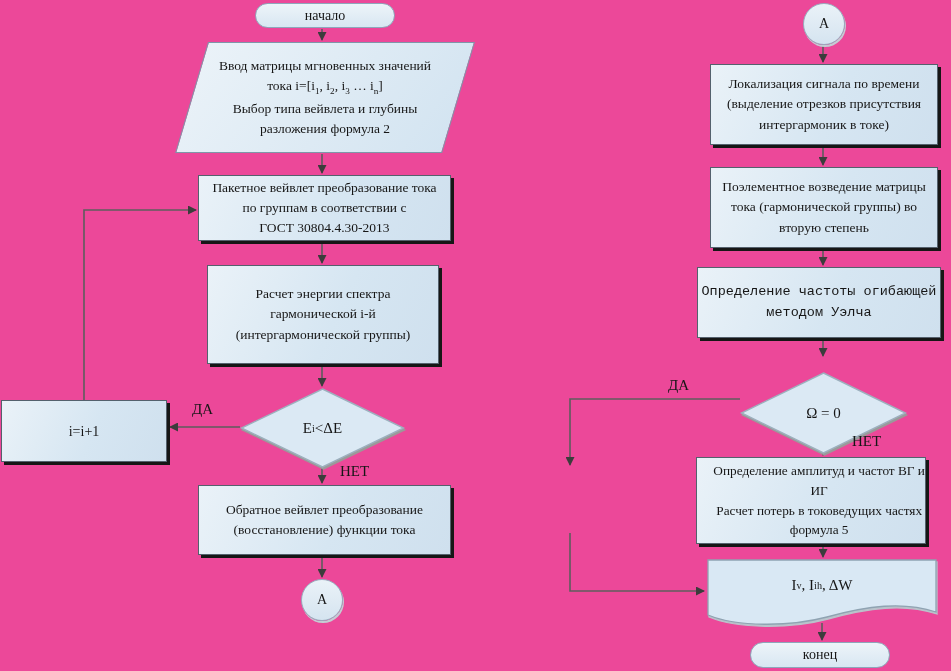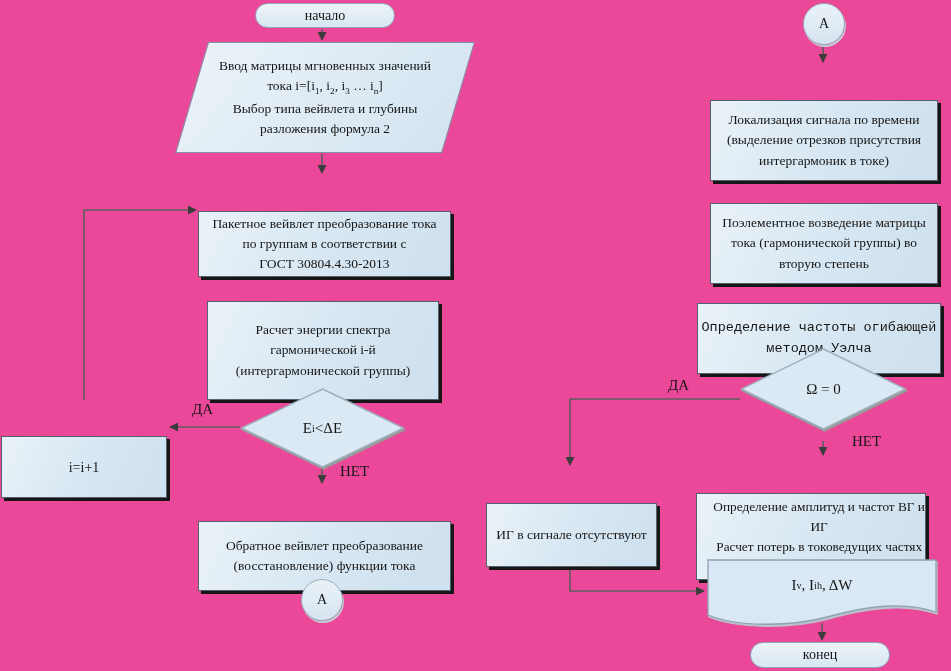--- a/index.html
+++ b/index.html
@@ -2,21 +2,21 @@
 <html><head>
 <meta charset="utf-8">
 <style>
   html,body{margin:0;padding:0;background:#ffffff;}
   .canvas{position:relative;width:951px;height:671px;background:#ec4899;overflow:hidden;
           font-family:"Liberation Serif","DejaVu Serif",serif;color:#161616;}
   .connectors{position:absolute;left:0;top:0;z-index:1;}
   .shape{position:absolute;z-index:2;display:flex;align-items:center;justify-content:center;
          text-align:center;box-sizing:border-box;}
   .process{background:linear-gradient(115deg,#eaf2f8 0%,#d6e6f2 55%,#cfe0ee 100%);
-           border:1.5px solid #54616d;box-shadow:3px 3px 0 #161616;margin-top:36px;}
+           border:1.5px solid #54616d;box-shadow:3px 3px 0 #161616;}
   .terminator{background:linear-gradient(180deg,#edf4f9,#d8e7f2);
               border:1px solid #8ea6ba;border-radius:13px;}
   .circle{background:linear-gradient(180deg,#eaf2f8,#d5e4f0);
           border:1.2px solid #98aebf;border-radius:50%;box-shadow:1px 2px 0 #c4cdd4;}
   .para-bg{position:absolute;z-index:2;background:linear-gradient(115deg,#eaf2f8,#d3e4f1);
            border:1px solid #7f96a9;transform:skewX(-16.5deg);transform-origin:0 0;box-sizing:border-box;}
   .para-txt{position:absolute;z-index:3;text-align:center;}
   .txt{white-space:pre-line;line-height:1.5;font-size:13.5px;}
   .txt-lg{font-size:15px;white-space:pre-line;}
   .diamond-wrap,.doc-wrap{position:absolute;z-index:2;}
@@ -125,33 +125,30 @@
     <div class="txt">Поэлементное возведение матрицы
 тока (гармонической группы) во
 вторую степень</div>
   </div>
 
   <div class="shape process" style="left:697px;top:267px;width:244px;height:71px;font-family:Liberation Mono, monospace;">
     <div class="txt">Определение частоты огибающей
 методом Уэлча</div>
   </div>
 
-  <div class="diamond-wrap" style="left:740px;top:348px;width:167px;height:82px;">
+  <div class="diamond-wrap" style="left:740px;top:372px;width:167px;height:82px;">
     <svg width="167" height="82" viewBox="0 0 167 82">
       <polygon points="83.5,1 165.5,41 83.5,81 1.5,41" fill="#dbe9f4" stroke="#9db0be" stroke-width="1.4"></polygon>
     </svg>
     <div class="overlay-label">Ω = 0</div>
   </div>
 
   <div class="lbl" style="left:668px;top:377px;">ДА</div>
   <div class="lbl" style="left:852px;top:433px;">НЕТ</div>
 
-  <div class="shape process" style="left:486px;top:467px;width:171px;height:64px;">
-    <div class="txt">ИГ в сигнале отсутствуют</div>
-  </div>
 
   <div class="shape process" style="left:696px;top:457px;width:230px;height:87px;justify-content:flex-end;">
     <div class="txt" style="font-size:13.3px;line-height:1.48;">Определение амплитуд и частот ВГ и
 ИГ
 Расчет потерь в токоведущих частях
 формула 5</div>
   </div>
 
   <div class="doc-wrap" style="left:707px;top:559px;width:230px;height:68px;">
     <svg width="230" height="68" viewBox="0 0 230 68">

